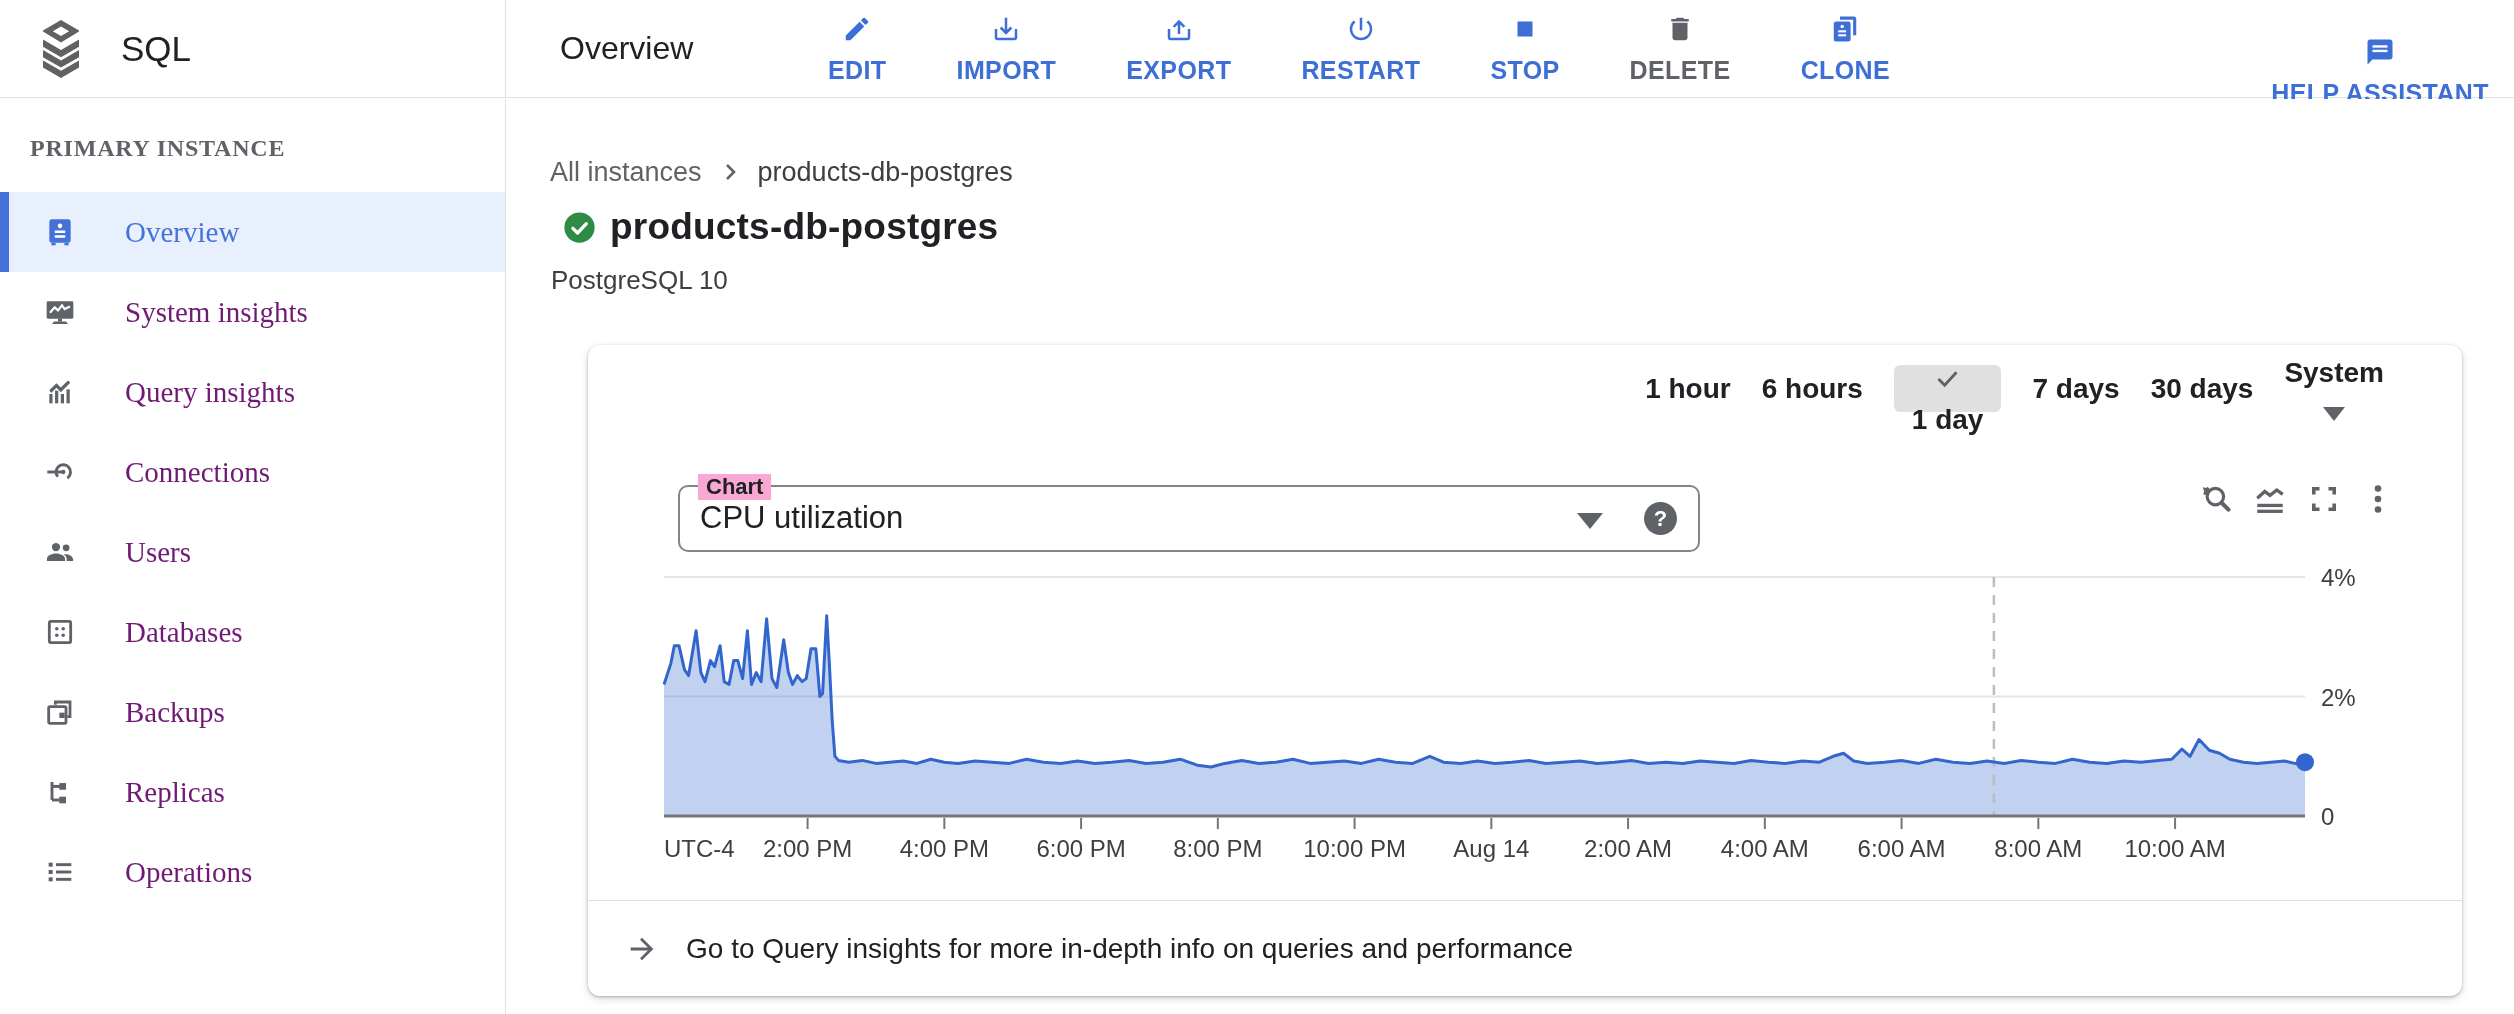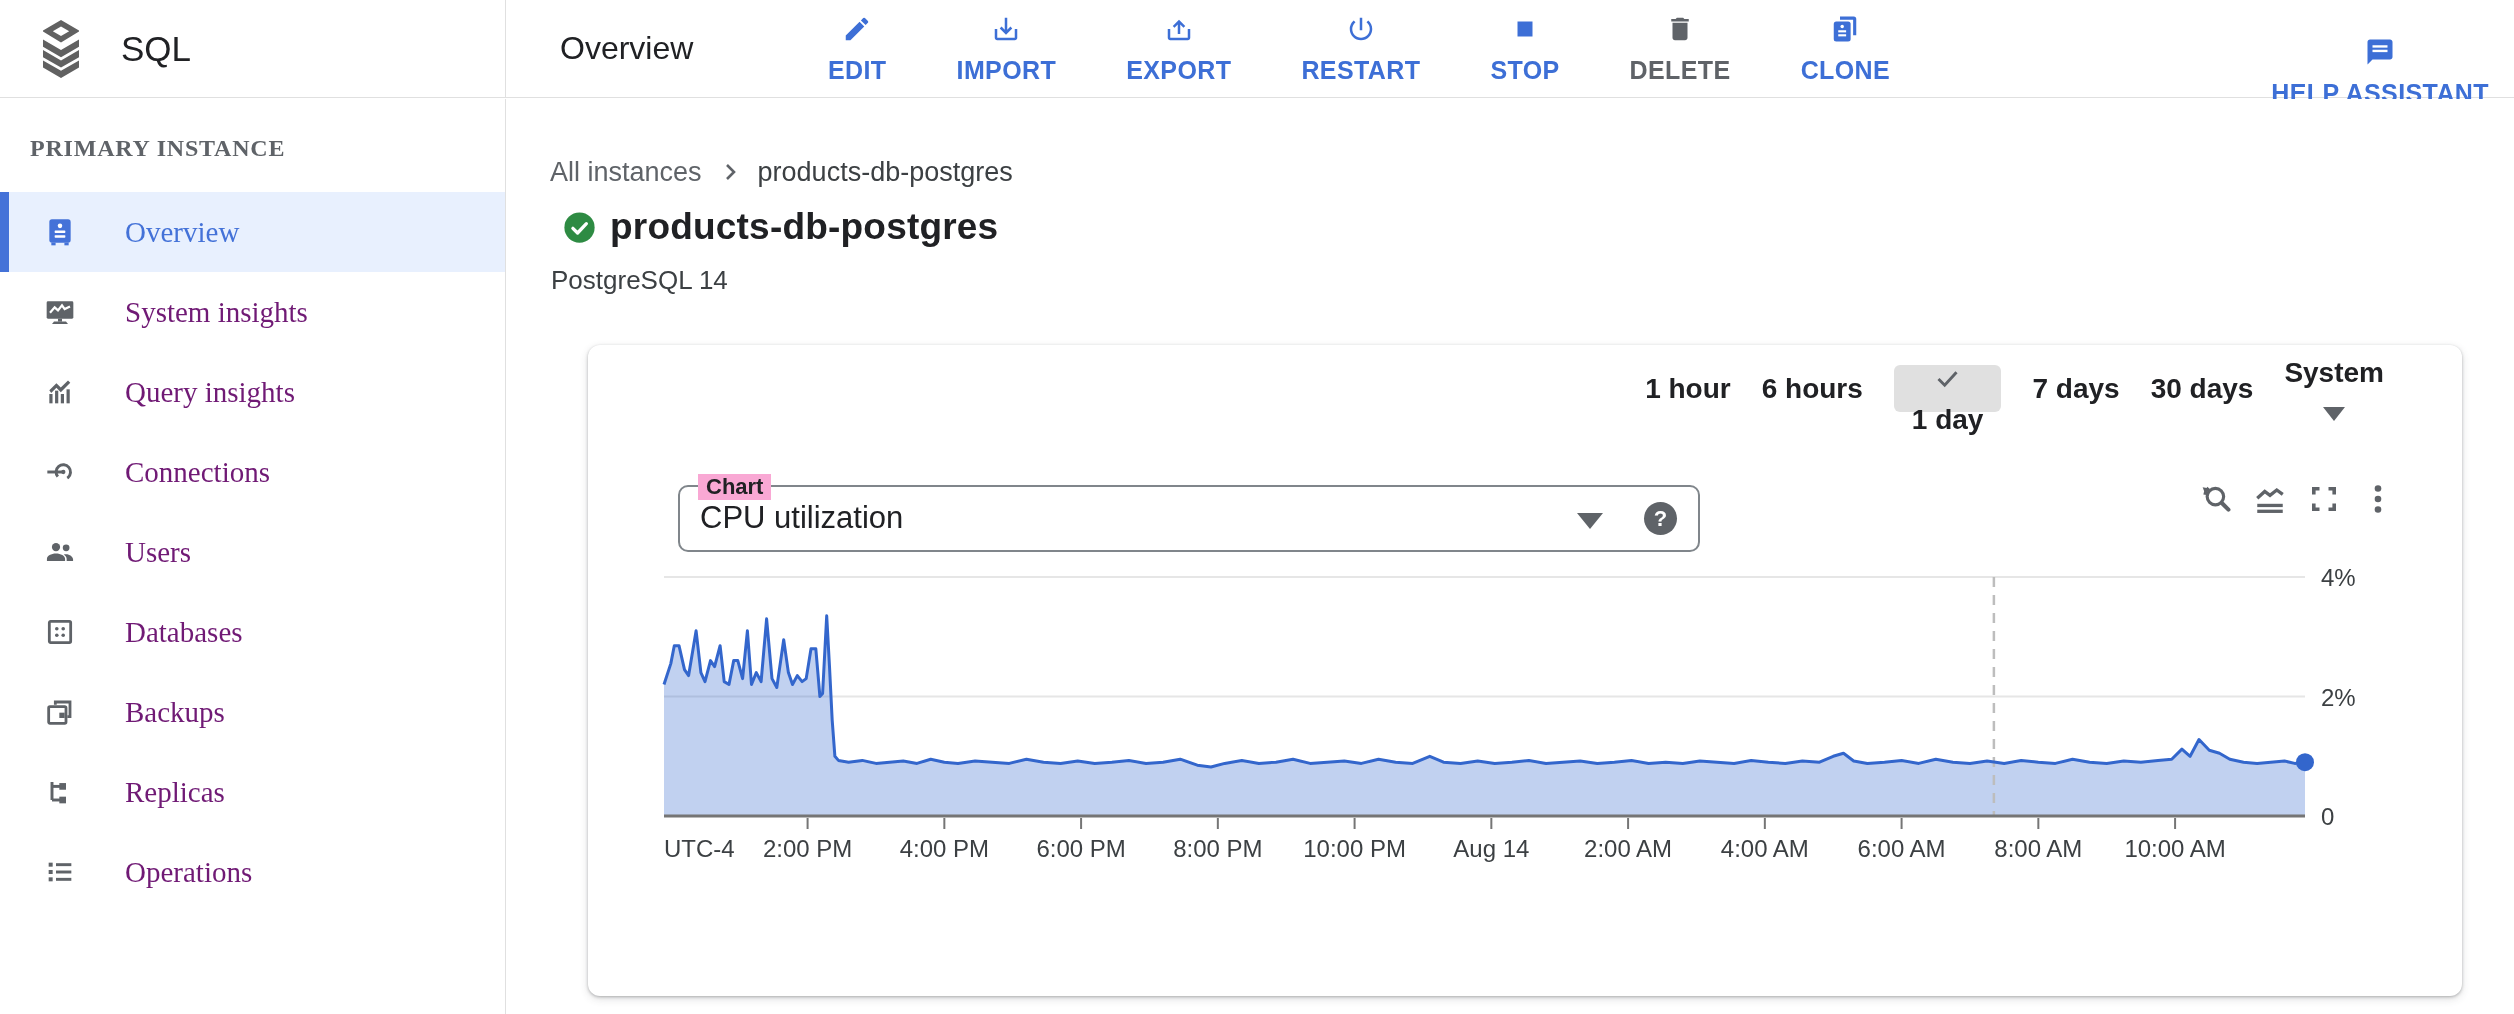--- a/index.html
+++ b/index.html
@@ -313,21 +313,21 @@
   <div class="title-row">
     <span class="status-ic">
       <svg viewBox="0 0 24 24">
           <circle cx="12" cy="12" r="11" fill="#2e8b43"></circle>
           <polyline points="7.2,12.6 10.6,16 17,9.2" fill="none" stroke="#fff" stroke-width="2.4" stroke-linecap="round" stroke-linejoin="round"></polyline>
         </svg>
     </span>
     <span class="instance-name">products-db-postgres</span>
   </div>
 
-  <div class="engine">PostgreSQL 14</div>
+  <div class="engine">PostgreSQL 10</div>
 
   <div class="card">
 
     <div class="chips">
       <button class="chip">1 hour</button>
       <button class="chip">6 hours</button>
       <button class="chip selected">
         <span class="chip-check">
           <svg viewBox="0 0 24 24" fill="none" stroke="#5f6368" stroke-width="2.6">
               <polyline points="4,12.5 9.5,18 20,6.5"></polyline>
@@ -419,15 +419,23 @@
           <text x="1374.3375" y="285" text-anchor="middle" font-size="24" fill="#3c4043">8:00 AM</text>
           <line x1="1511.0875" x2="1511.0875" y1="246" y2="257" stroke="#757575" stroke-width="2"></line>
           <text x="1511.0875" y="285" text-anchor="middle" font-size="24" fill="#3c4043">10:00 AM</text>
           <text x="1657" y="14" font-size="24" fill="#3c4043">4%</text>
           <text x="1657" y="133.5" font-size="24" fill="#3c4043">2%</text>
           <text x="1657" y="253" font-size="24" fill="#3c4043">0</text>
           <circle cx="1641" cy="190.225" r="9" fill="#3366cc"></circle>
         </svg>
     </div>
 
+    <div class="card-footer">
+      <span class="fwd">
+        <svg viewBox="0 0 24 24" fill="#5f6368">
+            <path d="M12 4l-1.41 1.41L16.17 11H4v2h12.17l-5.58 5.59L12 20l8-8z"></path>
+          </svg>
+      </span>
+      <span>Go to Query insights for more in-depth info on queries and performance</span>
+    </div>
 
   </div>
 </div>
 
 </body></html>

